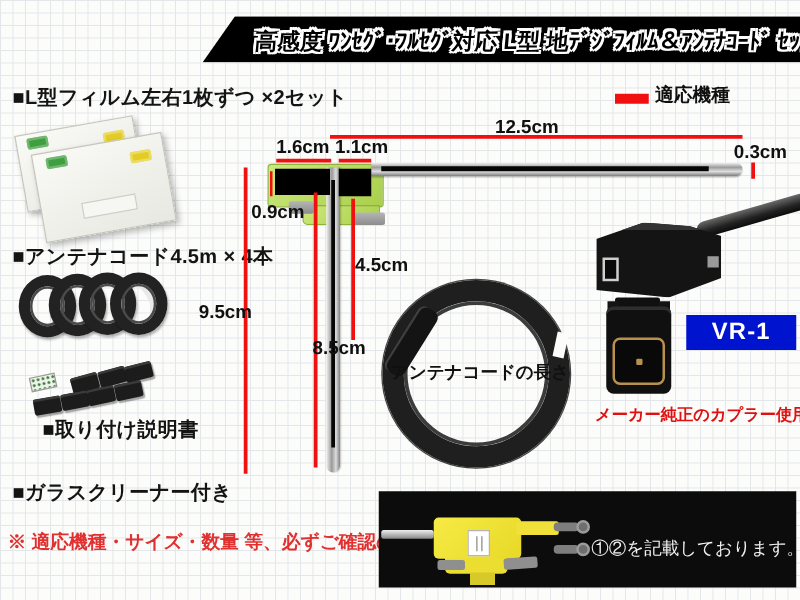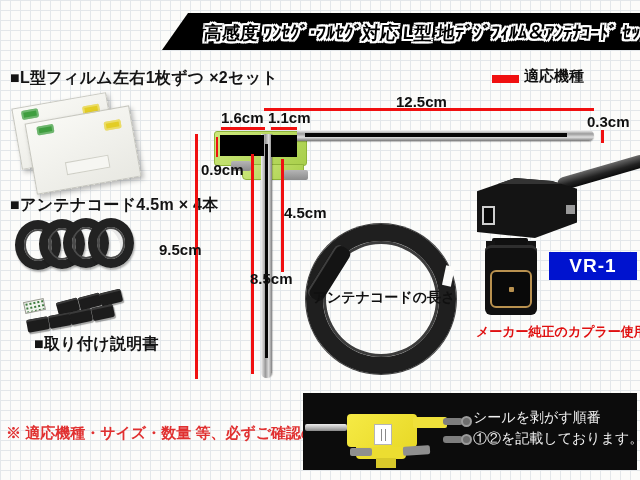--- a/index.html
+++ b/index.html
@@ -152,20 +152,21 @@
     <span class="clip" style="left:57px; top:300px; transform:rotate(-15deg);"></span>
     <span class="clip" style="left:79px; top:295px; transform:rotate(-15deg);"></span>
     <span class="clip" style="left:100px; top:291px; transform:rotate(-14deg);"></span>
     <span class="clip" style="left:27px; top:318px; transform:rotate(-10deg);"></span>
     <span class="clip" style="left:49px; top:314px; transform:rotate(-11deg);"></span>
     <span class="clip" style="left:70px; top:310px; transform:rotate(-12deg);"></span>
     <span class="clip" style="left:92px; top:306px; transform:rotate(-12deg);"></span>
   </div>
 
   <div class="bullet" style="left:10px; top:334px;margin-left:24px;">■取り付け説明書</div>
+  <div class="bullet" style="left:10px; top:384px;">■ガラスクリーナー付き</div>
 
   <div class="note" style="left:6px; top:424px;">※ 適応機種・サイズ・数量 等、必ずご確認の上、</div>
 
   <div class="legend-swatch"></div>
   <div class="dim" style="left:524px; top:67px;">適応機種</div>
 
   <div class="film-body" style="left:214px; top:131px; width:93px; height:35px;"></div>
   <div class="h-elem">
       <i></i>
     </div>
@@ -226,17 +227,16 @@
     <div class="y-strip"></div>
     <div class="p-label">
         <i></i>
       </div>
     <span class="stub" style="left:140px; top:25px;"></span>
     <span class="stub-end" style="left:158px; top:23px;"></span>
     <span class="stub" style="left:140px; top:43px;"></span>
     <span class="stub-end" style="left:158px; top:41px;"></span>
     <span class="p-foot" style="left:47px; top:55px; width:22px; height:8px;"></span>
     <span class="p-foot" style="left:100px; top:53px; width:27px; height:9px; transform:rotate(-4deg);"></span>
-    <div class="txt" style="top:16px;">シールを剥がす順番</div>
     <div class="txt" style="top:37px;">①②を記載しております。</div>
   </div>
 
 </div>
 
 </body></html>

